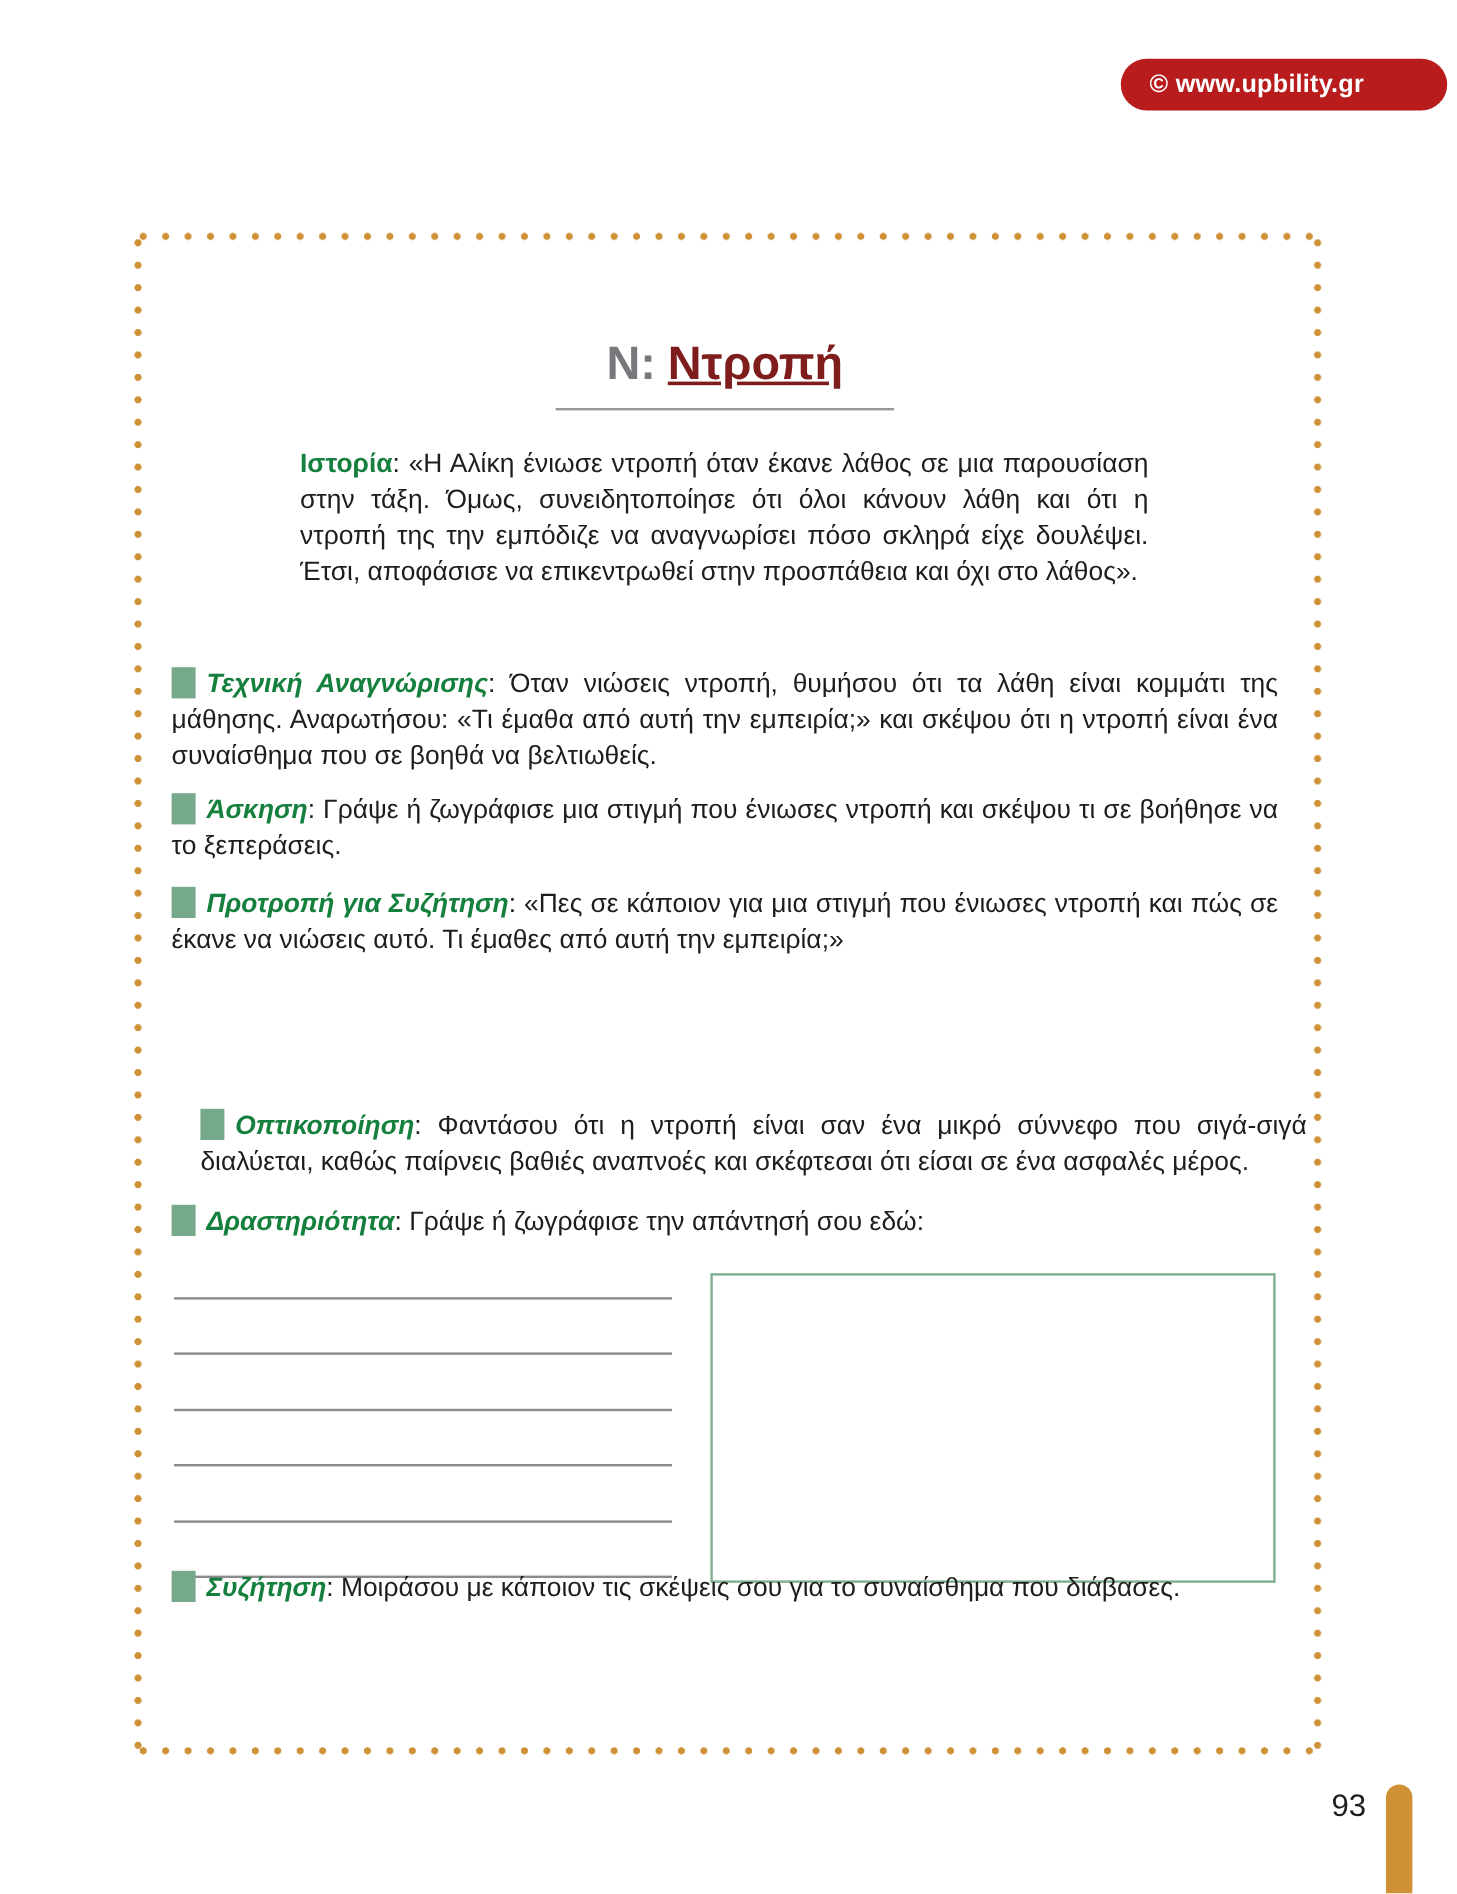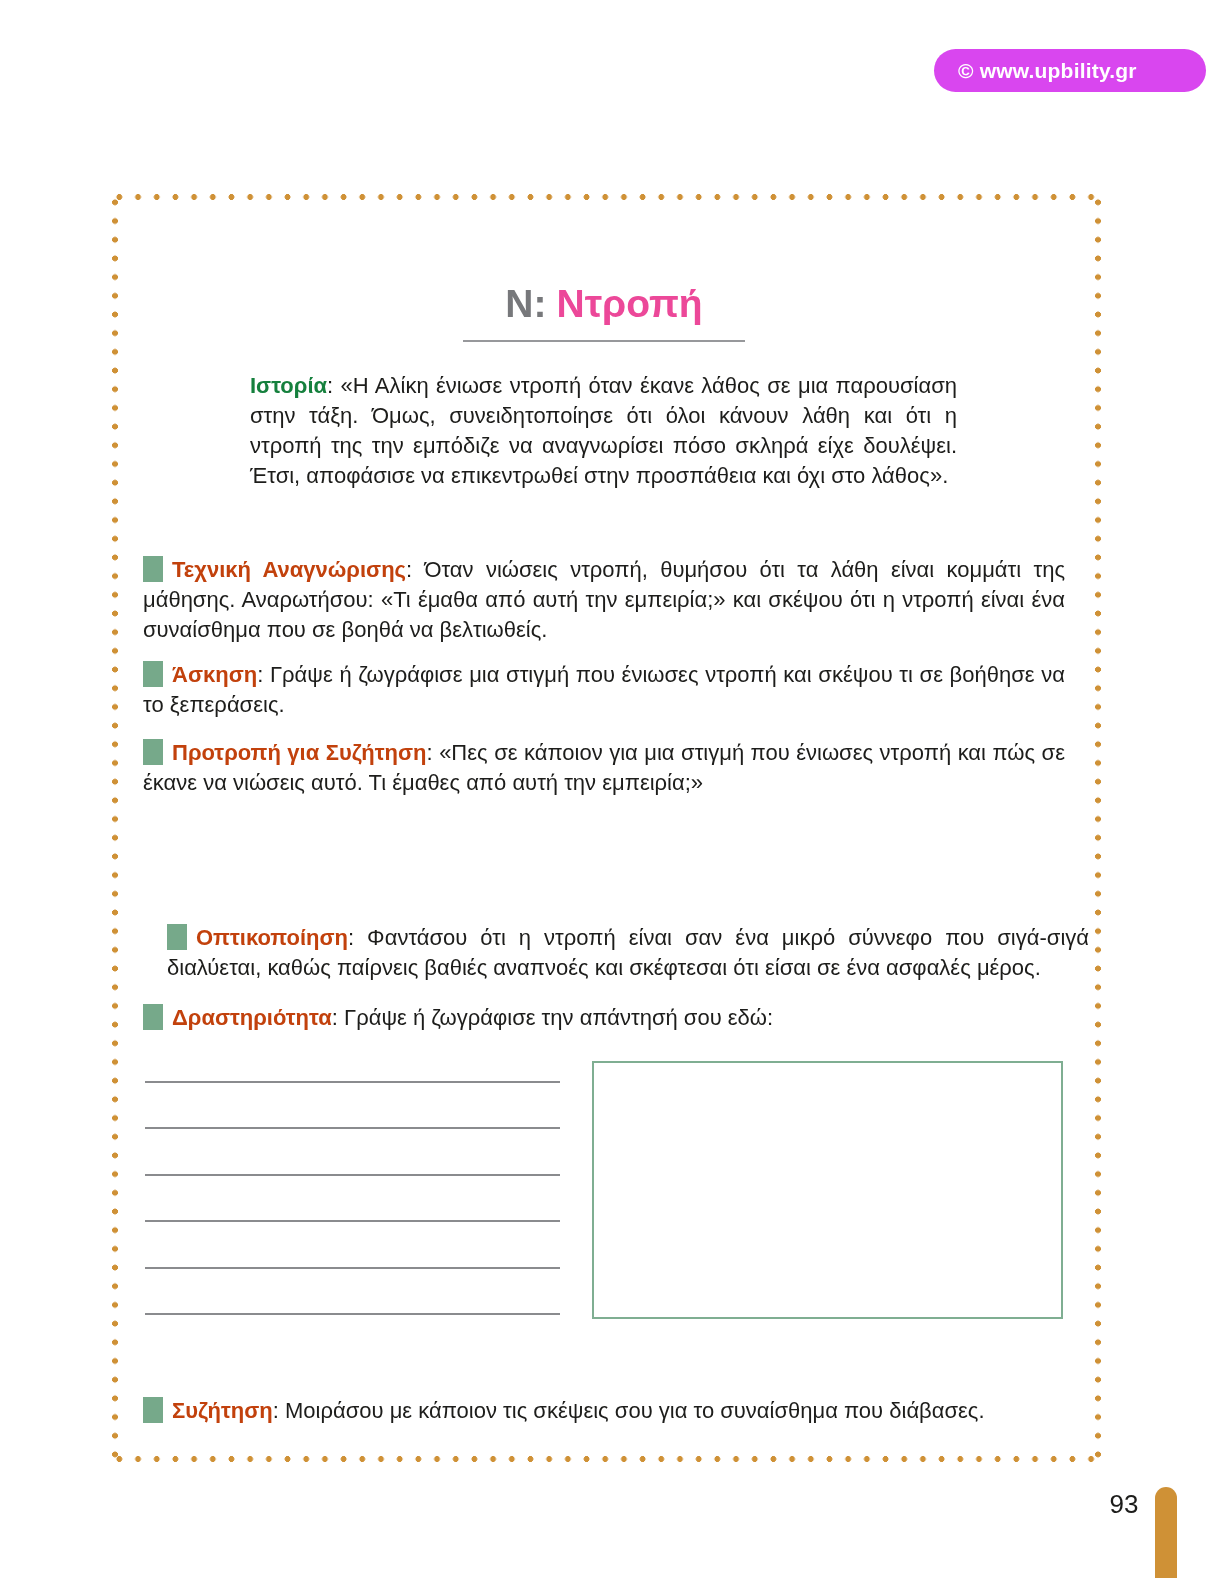--- a/index.html
+++ b/index.html
@@ -2,64 +2,64 @@
 <html><head>
 <meta charset="utf-8">
 <style>
   * { margin:0; padding:0; box-sizing:border-box; }
   html,body { width:1214px; height:1578px; background:#ffffff; overflow:hidden;
               font-family:"Liberation Sans", sans-serif; color:#1d1d1b; }
   .page { position:relative; width:1214px; height:1578px; background:#fff; }
 
   
   .badge { position:absolute; top:49px; right:8px; width:272px; height:43px;
-           background:#d946ef; border-radius:22px; display:flex; align-items:center;
+           background:#b91c1c; border-radius:22px; display:flex; align-items:center;
            padding-left:24px; color:#ffffff; font-size:21px; font-weight:bold;
            letter-spacing:0.2px; }
 
   
   .dots-top, .dots-bottom { position:absolute; left:110px; width:992px; height:8px;
            background-image:radial-gradient(circle, #cf9136 2.7px, rgba(0,0,0,0) 3.2px);
            background-size:18.7px 8px; background-repeat:repeat-x; }
   .dots-top { top:193px; }
   .dots-bottom { top:1455px; }
   .dots-left, .dots-right { position:absolute; top:193px; height:1270px; width:8px;
            background-image:radial-gradient(circle, #cf9136 2.7px, rgba(0,0,0,0) 3.2px);
            background-size:8px 18.7px; background-repeat:repeat-y; }
   .dots-left { left:111px; }
   .dots-right { left:1094px; }
 
   
   .title-wrap { position:absolute; top:282px; left:143px; width:922px; text-align:center; }
   .title { font-size:39px; font-weight:bold; }
   .title .prefix { color:#77787b; }
   .title .colon { color:#77787b; }
-  .title .main { color:#ec4899; margin-left:10px; }
+  .title .main { color:#7f1d1d; margin-left:10px;text-decoration:underline; }
   .title-rule { width:282px; height:0; border-bottom:2px solid #97989b; margin:14px auto 0 auto; }
 
   
   .story { position:absolute; top:371px; left:250px; width:707px; font-size:22px;
            line-height:30px; text-align:justify; }
   .story .label { color:#15803d; font-weight:bold; }
 
   
   .section { position:absolute; left:143px; width:922px; font-size:22px;
              line-height:30px; text-align:justify; }
   .sq { display:inline-block; width:20px; height:26px; background:#76a98a;
         margin-right:9px; vertical-align:-5px; }
-  .sec-label { color:#c2410c; font-weight:bold; }
+  .sec-label { color:#15803d; font-weight:bold;font-style:italic; }
   .sep { color:#1d1d1b; }
 
   .sec-0 { top:555px; }
   .sec-1 { top:660px; }
   .sec-2 { top:738px; }
   .sec-3 { top:817px; }
   .sec-4 { top:923px;margin-left:24px; }
   .sec-5 { top:1003px; }
-  .sec-6 { top:1396px; }
+  .sec-6 { top:1308px; }
 
   
   .write-line { position:absolute; left:145px; width:415px; height:0;
                 border-bottom:2px solid #8a8b8e; }
   .wl-0 { top:1081px; } .wl-1 { top:1127px; } .wl-2 { top:1174px; }
   .wl-3 { top:1220px; } .wl-4 { top:1267px; } .wl-5 { top:1313px; }
 
   .draw-box { position:absolute; left:592px; top:1061px; width:471px; height:258px;
               border:2px solid #7fae92; background:#ffffff; }
 

